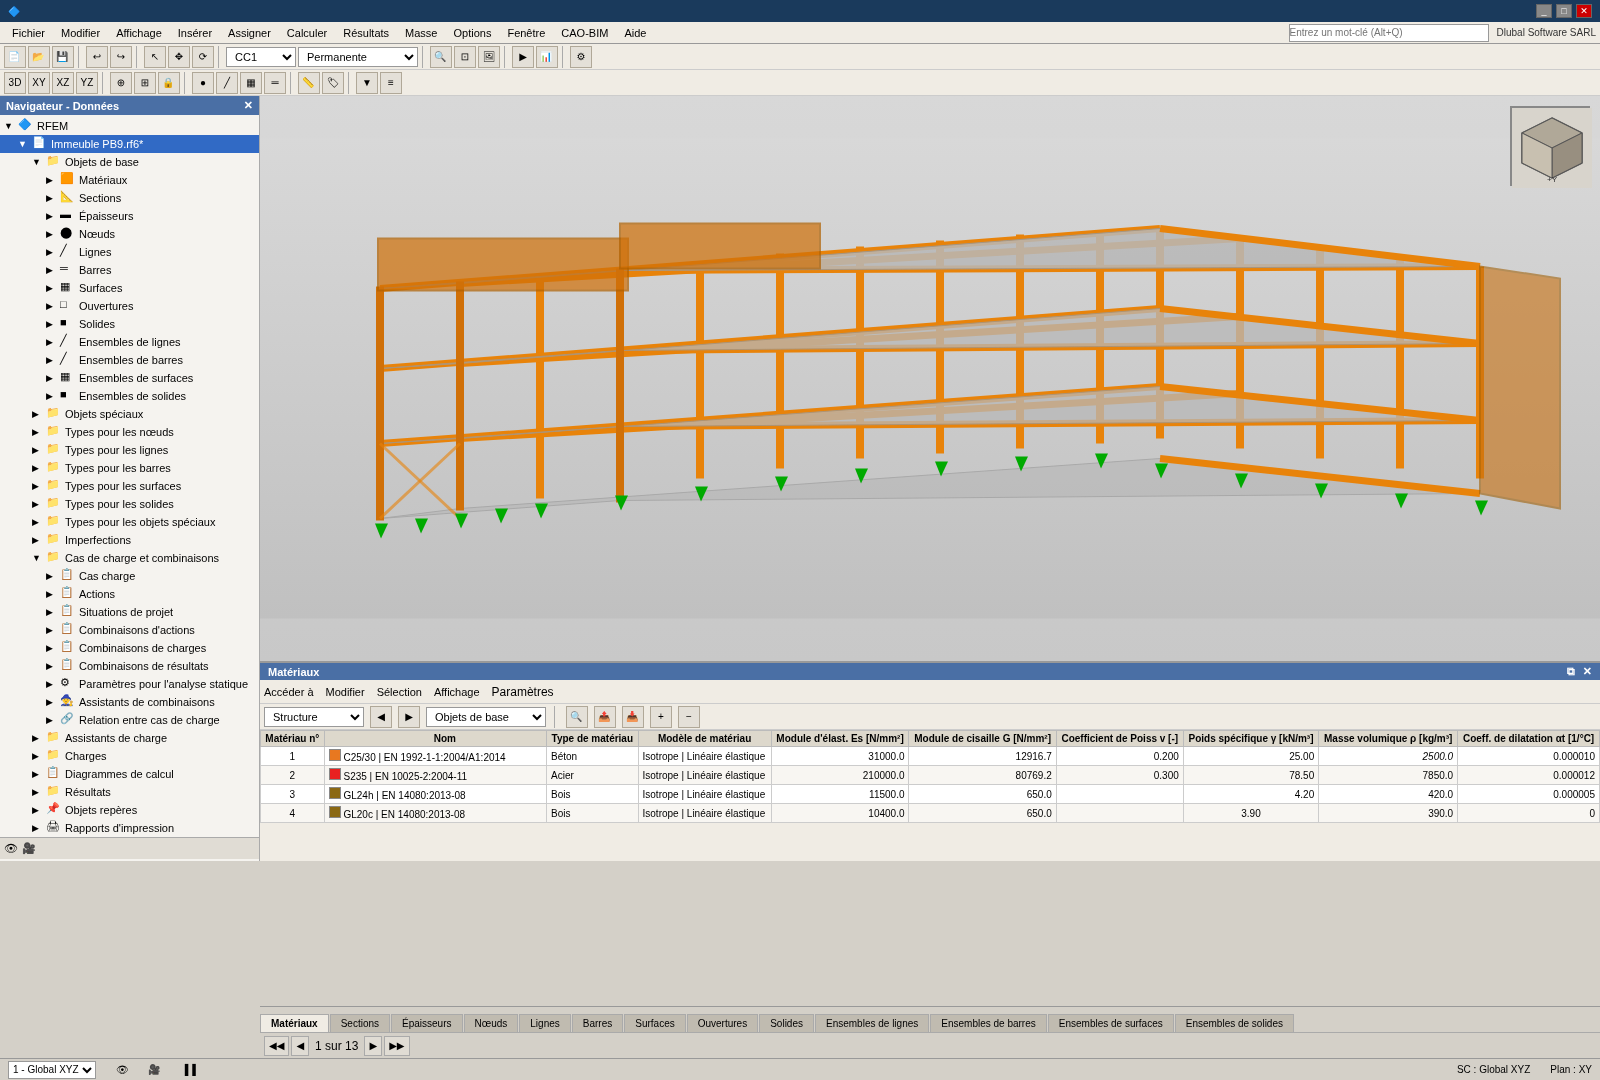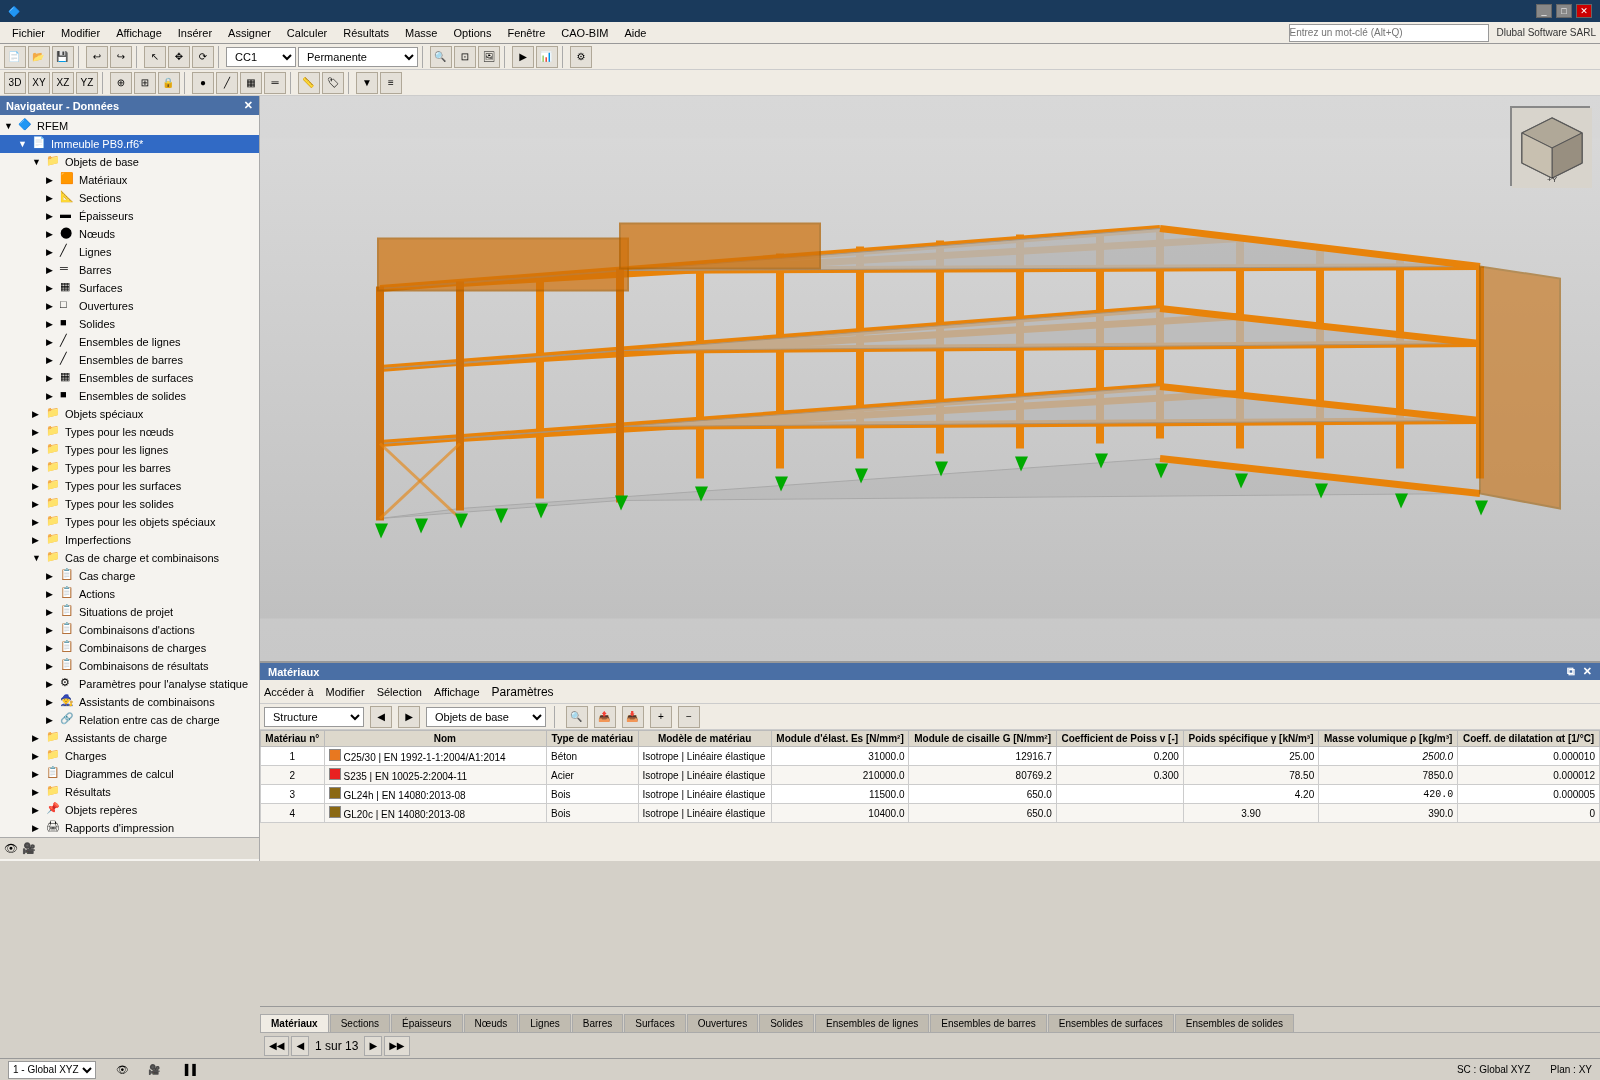--- a/index.html
+++ b/index.html
@@ -741,21 +741,21 @@
     <td>
       <span class="mat-color" style="background:#8b6914;"></span>
       GL24h | EN 14080:2013-08
     </td>
     <td>Bois</td>
     <td>Isotrope | Linéaire élastique</td>
     <td style="text-align:right;">11500.0</td>
     <td style="text-align:right;">650.0</td>
     <td style="text-align:right;"></td>
     <td style="text-align:right;">4.20</td>
-    <td style="text-align:right;font-family:Liberation Mono, monospace;">420.0</td>
+    <td style="text-align:right;">420.0</td>
     <td style="text-align:right;">0.000005</td>
   </tr>
               <tr>
     <td style="text-align:center;">4</td>
     <td>
       <span class="mat-color" style="background:#8b6914;"></span>
       GL20c | EN 14080:2013-08
     </td>
     <td>Bois</td>
     <td>Isotrope | Linéaire élastique</td>

